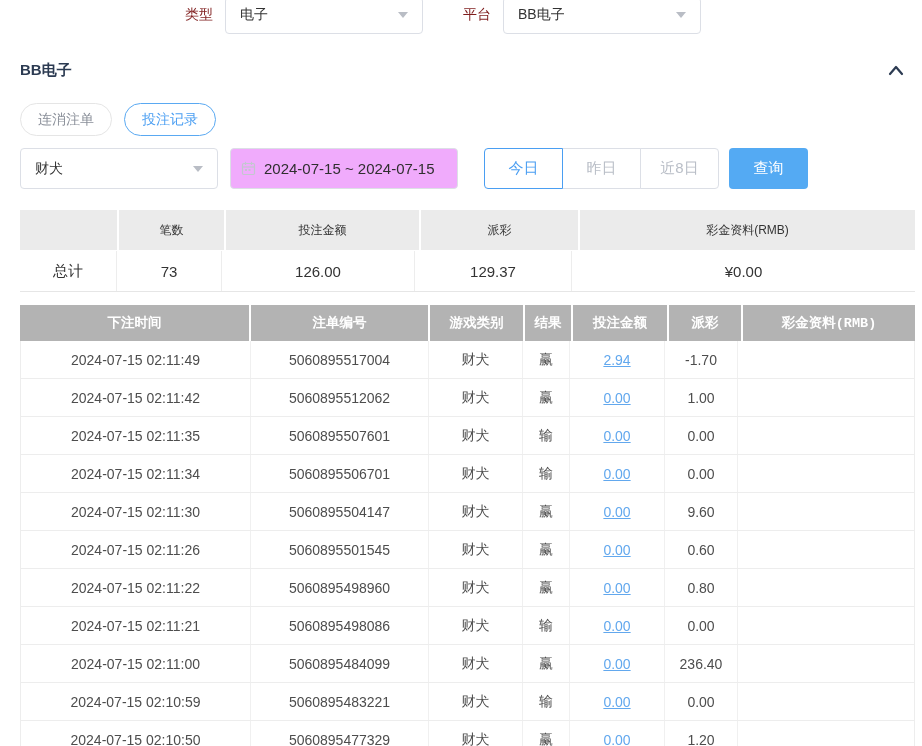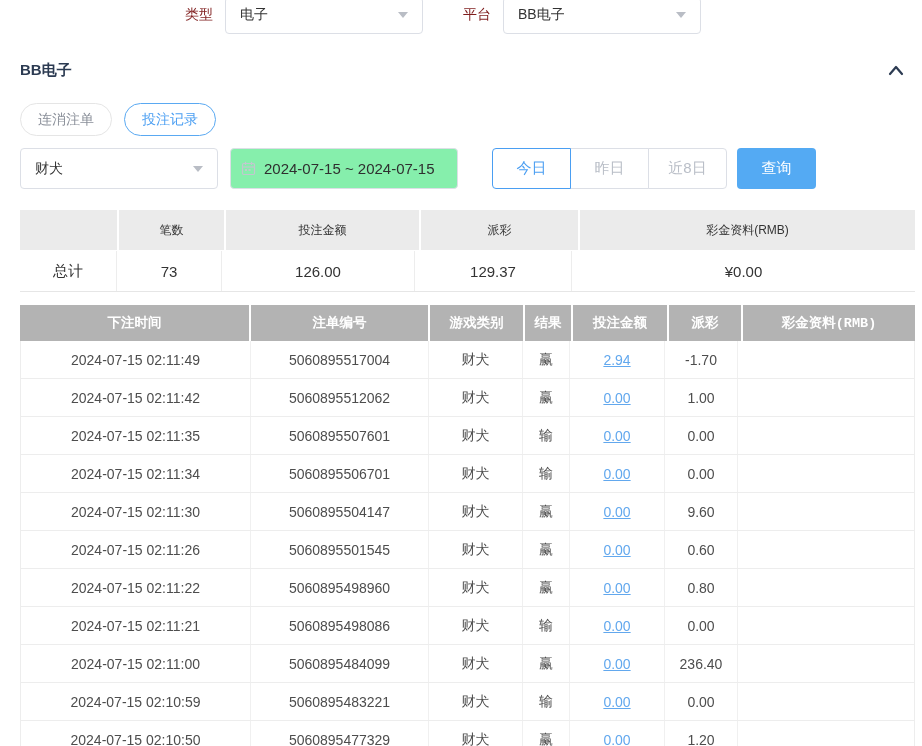--- a/index.html
+++ b/index.html
@@ -37,25 +37,25 @@
     height:33px; border-radius:17px; padding:0 17px; display:flex; align-items:center;
     border:1px solid #e5e5e5; color:#8a8f99; background:#fff; cursor:pointer; font-size:14px;
   }
   .tab-pill.active { border-color:#5aa9f2; color:#4a9ef2; }
 
   
   .query-bar { display:flex; align-items:center; margin-top:12px; }
   .query-bar .select-box { width:198px; height:41px; }
   .date-box {
     margin-left:12px; width:228px; height:41px; border:1px solid #dcdfe6; border-radius:4px;
-    display:flex; align-items:center; padding:0 10px; cursor:pointer; background:#86efac;
+    display:flex; align-items:center; padding:0 10px; cursor:pointer; background:#f0abfc;
   }
   .date-box .cal { margin-right:8px; display:flex; }
   .date-text { color:#2f2f2f; font-size:15px; white-space:nowrap; }
-  .btn-group { display:flex; margin-left:14px;padding-left:20px; }
+  .btn-group { display:flex; margin-left:6px;padding-left:20px; }
   .quick-btn {
     width:79px; height:41px; background:#fff; border:1px solid #dcdfe6; color:#b9bec7;
     font-size:15px; cursor:pointer; margin-left:-1px; display:flex; align-items:center; justify-content:center;
   }
   .quick-btn:first-child { border-radius:4px 0 0 4px; margin-left:0; }
   .quick-btn:last-child { border-radius:0 4px 4px 0; }
   .quick-btn.active { border-color:#4a9ef2; color:#4a9ef2; position:relative; z-index:2; }
   .search-btn {
     margin-left:10px; width:79px; height:41px; border:none; border-radius:4px;
     background:#54aaf3; color:#fff; font-size:15px; cursor:pointer;

